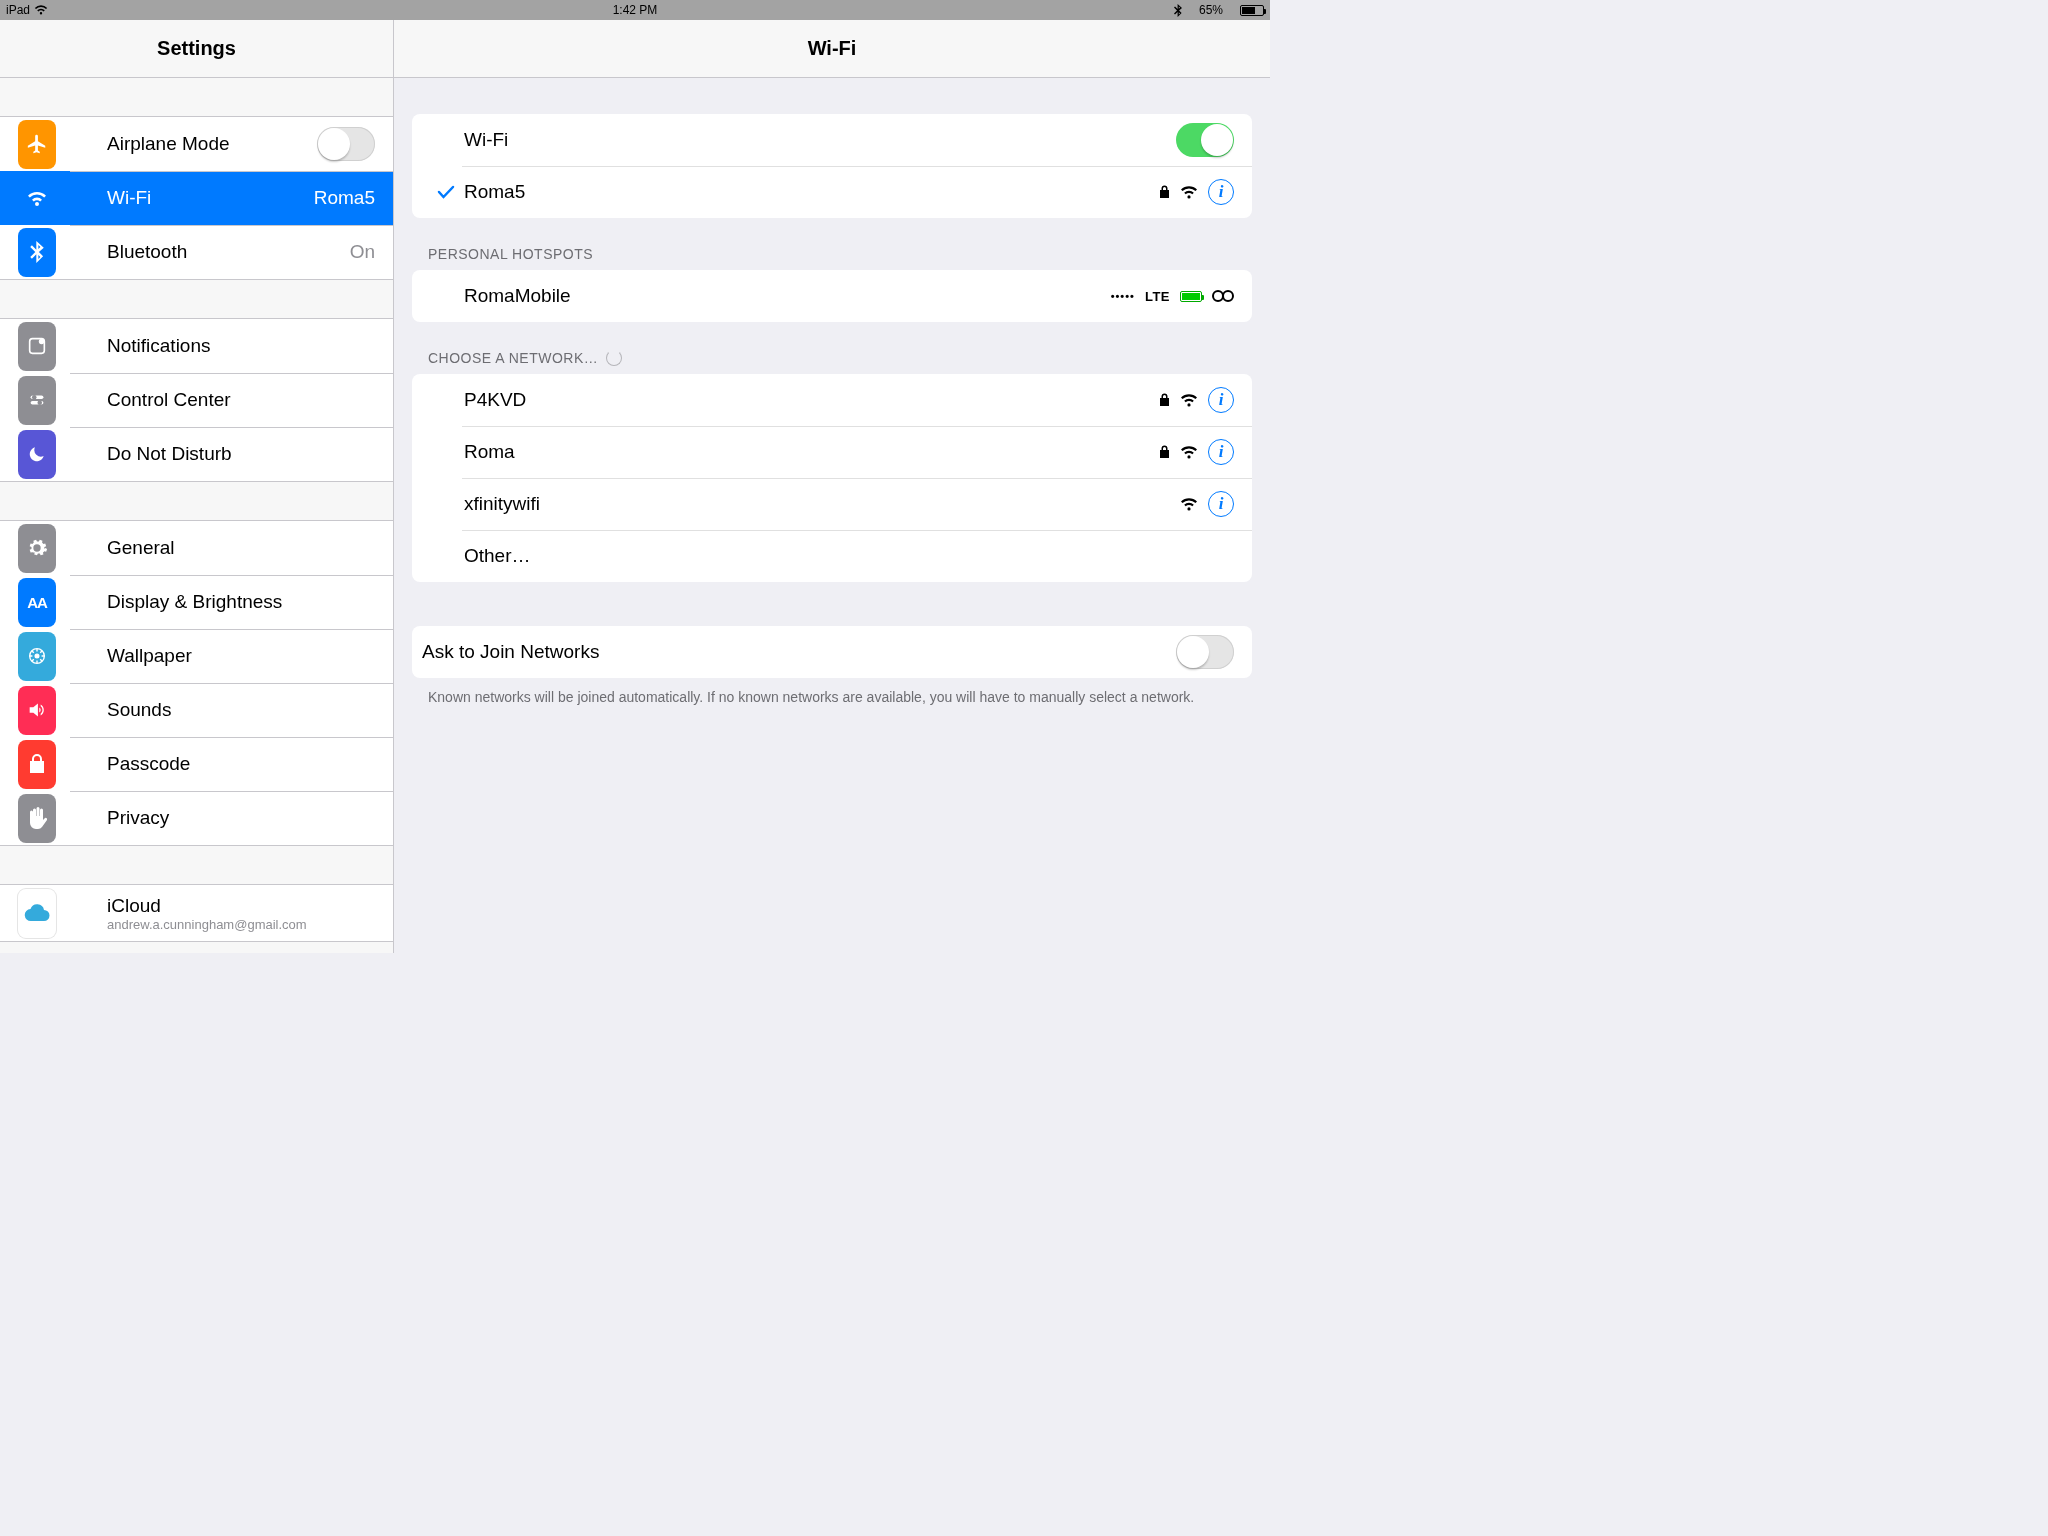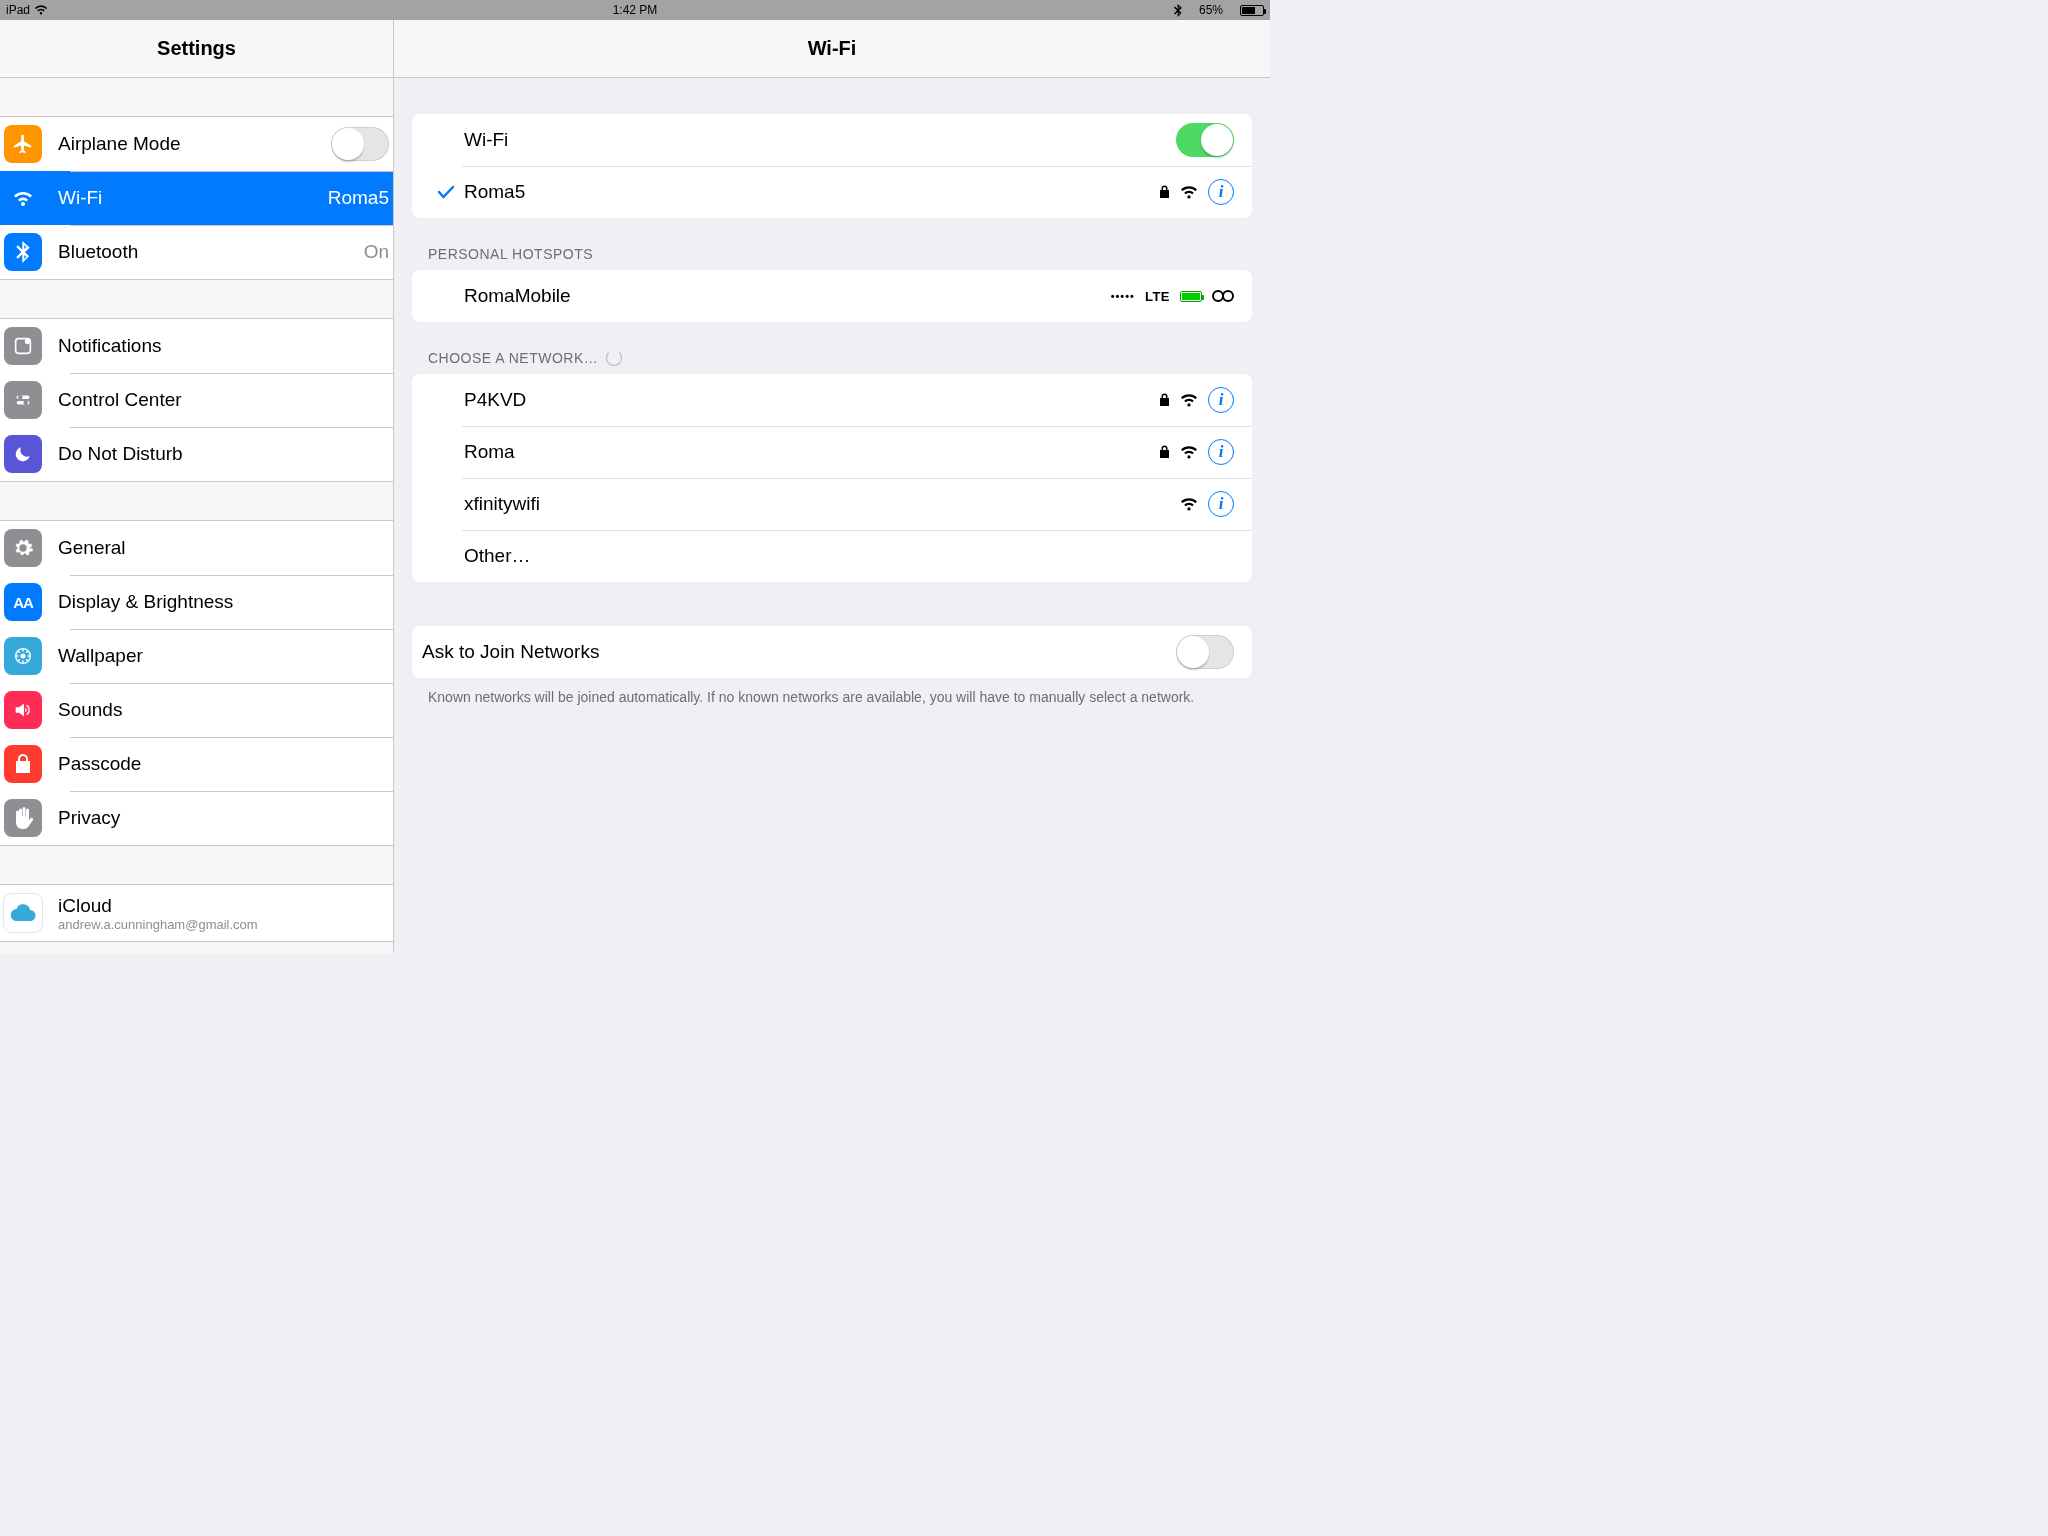--- a/index.html
+++ b/index.html
@@ -39,37 +39,38 @@
 .nav-title .t { }
 
 
 .sidebar-scroll { overflow-y:auto; }
 .group { background:#fff; border-top:1px solid #c8c7cc; border-bottom:1px solid #c8c7cc; }
 .gap { height: 38px; }
 
 .row {
   display:flex; align-items:center;
   min-height: 54px;
-  padding: 0 4px;
+  padding: 0 18px;
   position:relative;
   background:#fff;
+  gap:35px;
 }
 .row.sel { background:#007aff; color:#fff; }
 .row .label { flex:1; font-size:19px; }
 .row .value { color:#8e8e93; font-size:19px; }
 .row.sel .value { color:#fff; }
 .row .sub { font-size:13px; color:#8e8e93; }
 .row .stack { display:flex; flex-direction:column; flex:1; }
 
 .row + .row.sep::before {
   content:""; position:absolute; top:0; left:70px; right:0; height:1px; background:#c8c7cc;
 }
 
 .icon-box {
-  width: 38px; height: 38px; border-radius:8px; margin-right:16px;
+  width: 38px; height: 49px; border-radius:8px; margin-right:16px;
   display:flex; align-items:center; justify-content:center; flex-shrink:0;
 }
 .ic-orange{background:#ff9500;} .ic-blue{background:#007aff;} .ic-blue2{background:#007aff;} .ic-purple{background:#5856d6;} .ic-red{background:#ff3b30;}
 .ic-white{background:#fff; box-shadow:0 0 0 1px #e5e5e5;}
 
 
 .toggle {
   width: 58px; height: 34px; border-radius:17px; position:relative;
   background:#e5e5e5; box-shadow:inset 0 0 0 1px #d0d0d0;
 }

